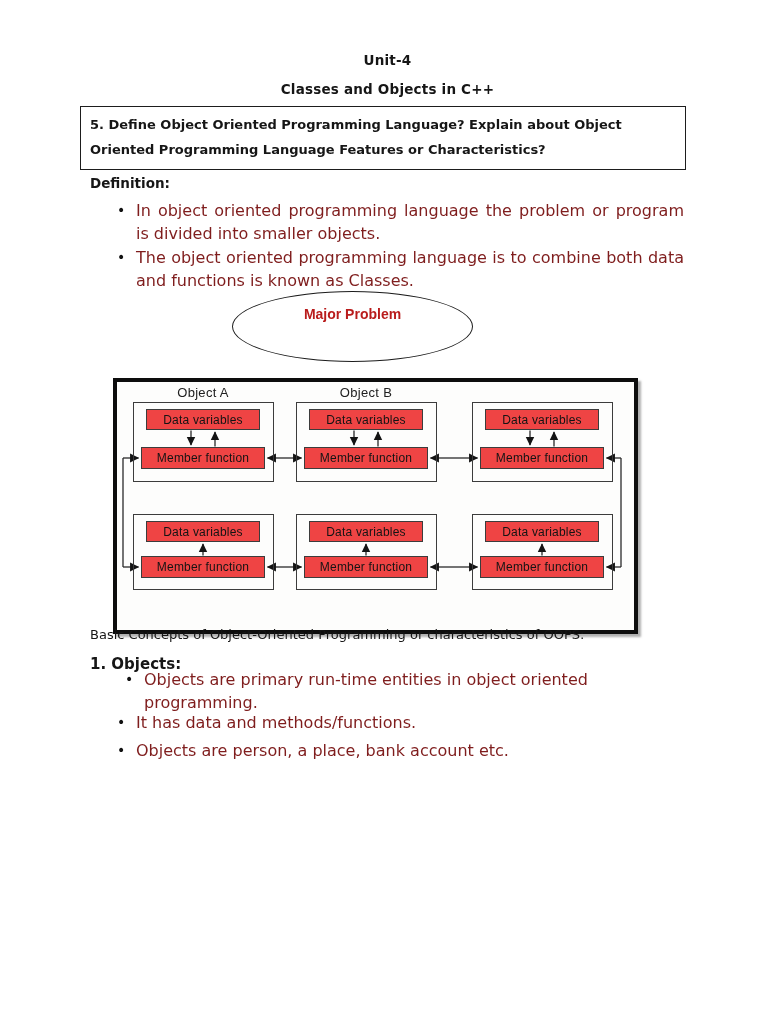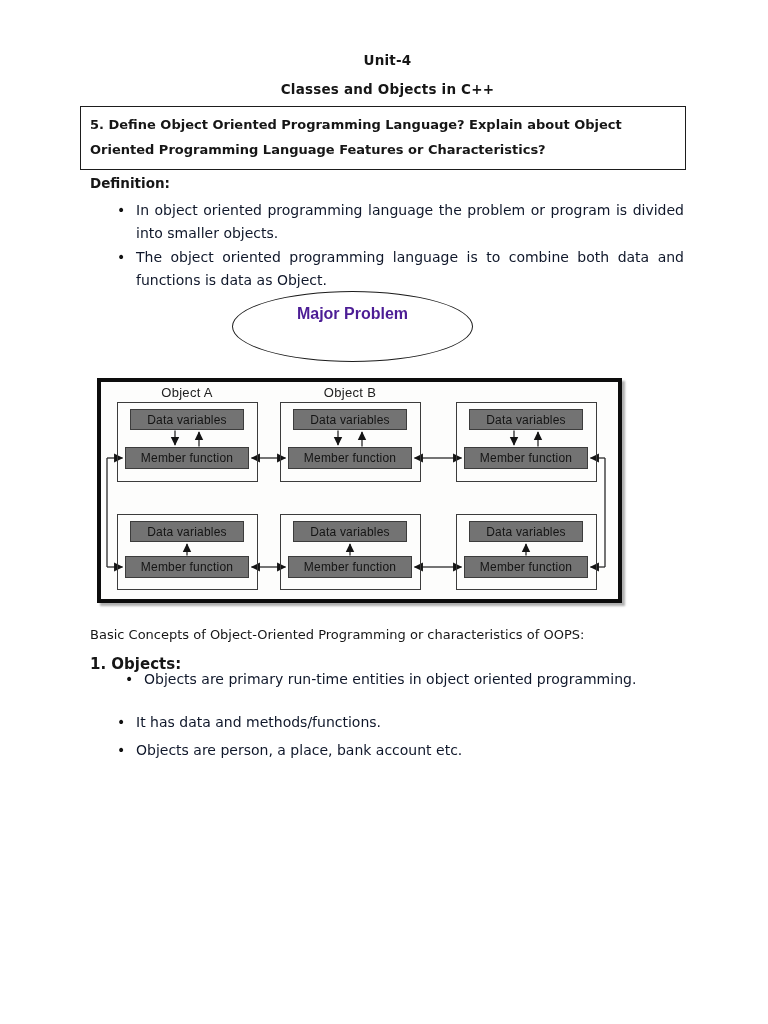--- a/index.html
+++ b/index.html
@@ -17,49 +17,49 @@
   #question-box{
     top:106px;left:80px;width:606px;box-sizing:border-box;
     border:1.5px solid #1d1d1d;padding:5px 9px 7px 9px;
     font-size:13px;font-weight:bold;line-height:25px;
   }
 
   #definition-heading{top:175px;left:90px;font-size:13.5px;font-weight:bold;}
 
   .bullet{
     position:absolute;left:136px;width:548px;
-    font-size:14px;line-height:23px;text-align:justify;color:#0f172a;
+    font-size:16px;line-height:23px;text-align:justify;color:#7f1d1d;
   }
   .bullet::before{
     content:"\2022";position:absolute;left:-19px;top:0;
     font-size:14px;color:#111;
   }
   #def-bullet-1{top:199px;}
   #def-bullet-2{top:246px;}
 
   #ellipse{
     top:291px;left:232px;width:241px;height:71px;box-sizing:border-box;
     border:1.7px solid #1c1c1c;border-radius:50%;
     display:flex;align-items:center;justify-content:center;padding-bottom:26px;
-    font-family:"Liberation Sans",sans-serif;font-weight:bold;font-size:16px;color:#4c1d95;
+    font-family:"Liberation Sans",sans-serif;font-weight:bold;font-size:14px;color:#b91c1c;
   }
 
   #diagram{
-    top:378px;left:97px;width:525px;height:225px;box-sizing:border-box;
+    top:378px;left:113px;width:525px;height:256px;box-sizing:border-box;
     border:4.5px solid #0d0d0d;background:#fdfdfc;
     box-shadow:3px 3px 2px rgba(110,110,110,.55);
     font-family:"Liberation Sans",sans-serif;
   }
   .dg-label{
     position:absolute;width:120px;text-align:center;
     font-size:13px;color:#202020;letter-spacing:.3px;
   }
   .dg-container{position:absolute;border:1px solid #3c3c3c;}
   .dg-box{
-    position:absolute;border:1.2px solid #3c3c3c;background:#737373;
+    position:absolute;border:1.2px solid #3c3c3c;background:#ef4444;
     display:flex;align-items:center;justify-content:center;
     font-size:12px;color:#141414;letter-spacing:.2px;box-sizing:border-box;
   }
   #connectors{position:absolute;left:0;top:0;}
 
   #basic-heading{top:627px;left:90px;font-size:13px;font-weight:normal;}
   #objects-heading{top:655px;left:90px;font-size:15px;font-weight:bold;}
   #obj-bullet-1{top:668px;text-align:left;margin-left:8px;}
   #obj-bullet-2{top:711px;text-align:left;}
   #obj-bullet-3{top:739px;text-align:left;}
@@ -70,21 +70,21 @@
 <div class="abs ctr b" id="unit-title">Unit-4</div>
 <div class="abs ctr b" id="subtitle">Classes and Objects in C++</div>
 
 <div class="abs" id="question-box">
   <span>5. Define Object Oriented Programming Language? Explain about Object Oriented Programming Language Features or Characteristics?</span>
 </div>
 
 <div class="abs" id="definition-heading">Definition:</div>
 
 <div class="bullet" id="def-bullet-1">In object oriented programming language the problem or program is divided into smaller objects.</div>
-<div class="bullet" id="def-bullet-2">The object oriented programming language is to combine both data and functions is data as Object.</div>
+<div class="bullet" id="def-bullet-2">The object oriented programming language is to combine both data and functions is known as Classes.</div>
 
 <div class="abs" id="ellipse">
   <span>Major Problem</span>
 </div>
 
 <div class="abs" id="diagram">
 
   <svg id="connectors" width="516" height="211" viewBox="0 0 516 211">
     <defs>
       <marker id="ah" markerWidth="8" markerHeight="8" refX="6.5" refY="4" orient="auto">

